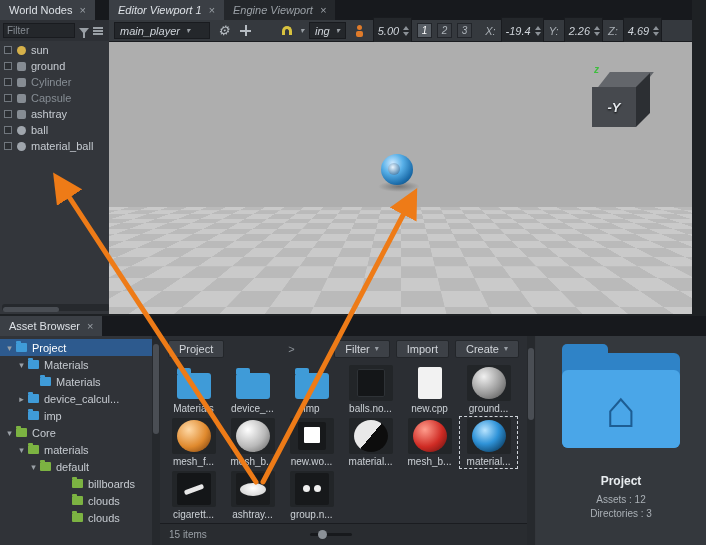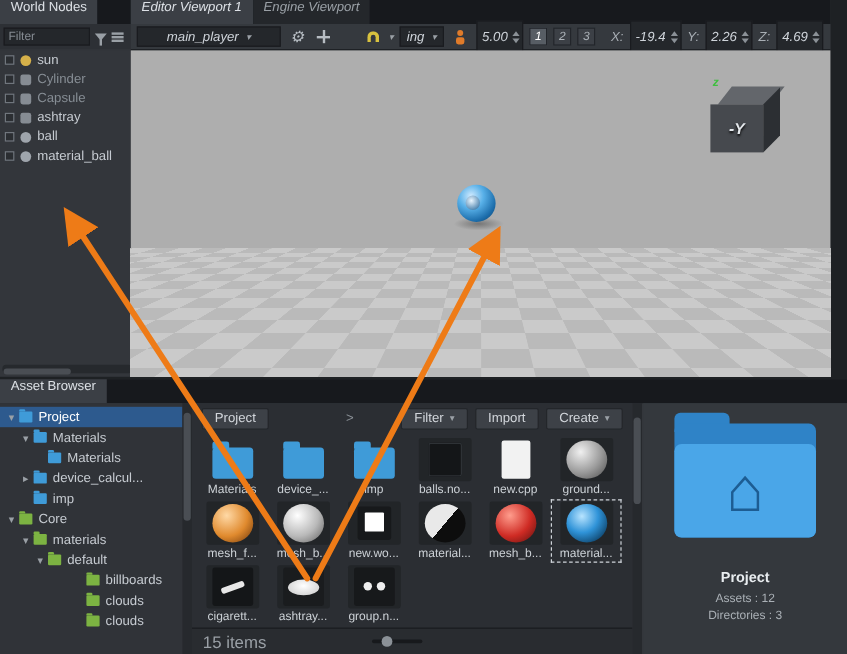--- a/index.html
+++ b/index.html
@@ -5,21 +5,21 @@
   html,body{margin:0;padding:0;background:#101214;}
   .screen{position:relative;width:706px;height:545px;background:#1e2124;
     font-family:"Liberation Sans",sans-serif;overflow:hidden;
     -webkit-user-select:none;user-select:none;}
   .screen *{box-sizing:border-box;}
 
   
   .tabstrip{position:absolute;left:0;top:0;right:0;height:20px;background:#17191d;
     display:flex;align-items:stretch;}
   .tab{display:flex;align-items:center;gap:7px;padding:0 9px;font-size:11px;
-    color:#dde1e6;background:#3b3f45;flex-direction:column;}
+    color:#dde1e6;background:#3b3f45;}
   .tab.inactive{background:#24272b;color:#9aa0a6;}
   .tab .x{color:#9aa0a6;font-size:11px;line-height:1;}
 
   
   #wn{position:absolute;left:0;top:0;width:121px;height:314px;background:#33363b;}
   #wn-filter{position:absolute;left:0;top:20px;width:100%;height:21px;
     display:flex;align-items:center;gap:4px;padding:0 3px;background:#2d3035;}
   #wn-filter input{width:72px;height:15px;background:#24272b;border:1px solid #191b1f;
     color:#cfd4da;font-size:10px;padding:0 3px;outline:none;}
   #wn-filter input::placeholder{color:#868c93;}
@@ -153,21 +153,21 @@
   .cell[data-kind="ashtray"] .thumb::before{content:"";position:absolute;left:5px;top:2px;width:34px;height:32px;
     border-radius:2px;background:#1a1c1e;}
   .cell[data-kind="ashtray"] .thumb::after{content:"";position:absolute;left:9px;top:12px;width:26px;height:13px;
     background:radial-gradient(ellipse at 50% 40%,#ffffff,#c9c9c9);border-radius:50%;}
   .cell[data-kind="group"] .thumb::before{content:"";position:absolute;left:5px;top:2px;width:34px;height:32px;
     border-radius:2px;background:#17191b;}
   .cell[data-kind="group"] .thumb::after{content:"";position:absolute;left:13px;top:14px;width:7px;height:7px;
     background:#efefef;border-radius:50%;box-shadow:11px 0 0 #efefef;}
   #ab-status{position:absolute;left:0;bottom:0;width:100%;height:22px;background:#292c30;
     border-top:1px solid #1a1c20;display:flex;align-items:center;padding:0 9px;
-    font-size:14px;color:#9aa0a6;}
+    font-size:10px;color:#9aa0a6;}
   .slider{position:absolute;left:150px;top:9px;width:42px;height:3px;background:#17191c;border-radius:2px;}
   .slider .knob{position:absolute;left:8px;top:-3px;width:9px;height:9px;border-radius:50%;background:#8b9197;}
   #ab-vscroll{position:absolute;left:527px;top:20px;width:8px;bottom:0;background:#26292d;}
   #ab-vscroll .thumb{position:absolute;left:1px;top:10px;width:6px;height:72px;background:#4a4e54;border-radius:3px;}
 
   #ab-preview{position:absolute;left:536px;top:20px;width:170px;bottom:0;background:#34383d;}
   .big-folder{position:absolute;left:26px;top:8px;width:118px;height:104px;}
   .bf-tab{position:absolute;left:0;top:0;width:46px;height:16px;background:#2f83c7;border-radius:5px 5px 0 0;}
   .bf-back{position:absolute;left:0;top:9px;right:0;bottom:0;background:#2f83c7;border-radius:6px;}
   .bf-front{position:absolute;left:0;top:26px;right:0;bottom:0;background:#4aa6e8;border-radius:6px;
@@ -198,20 +198,25 @@
       <input placeholder="Filter" style="">
       <span class="funnel"></span>
       <span class="sorticon"></span>
     </div>
     <div id="wn-tree">
       <div class="wrow">
         <span class="cb"></span>
         <span class="nicon icon-sun"></span>
         <span class="wlabel">sun</span>
       </div>
+      <div class="wrow">
+        <span class="cb"></span>
+        <span class="nicon"></span>
+        <span class="wlabel">ground</span>
+      </div>
       <div class="wrow" data-dim="true">
         <span class="cb"></span>
         <span class="nicon"></span>
         <span class="wlabel">Cylinder</span>
       </div>
       <div class="wrow" data-dim="true">
         <span class="cb"></span>
         <span class="nicon"></span>
         <span class="wlabel">Capsule</span>
       </div>
@@ -243,21 +248,21 @@
         <span>Editor Viewport 1</span>
         <span class="x">×</span>
       </div>
       <div class="tab inactive">
         <span>Engine Viewport</span>
         <span class="x">×</span>
       </div>
     </div>
 
     <div id="vp-toolbar">
-      <div class="combo" style="width:120px;justify-content:center">
+      <div class="combo" style="width:96px;justify-content:flex-start">
         <span>main_player</span>
         <span class="caret">▾</span>
       </div>
       <span class="tbtn">
         <span class="icon-gear">⚙</span>
       </span>
       <span class="tbtn">
         <span class="icon-move"></span>
       </span>
       <span class="sep"></span>

